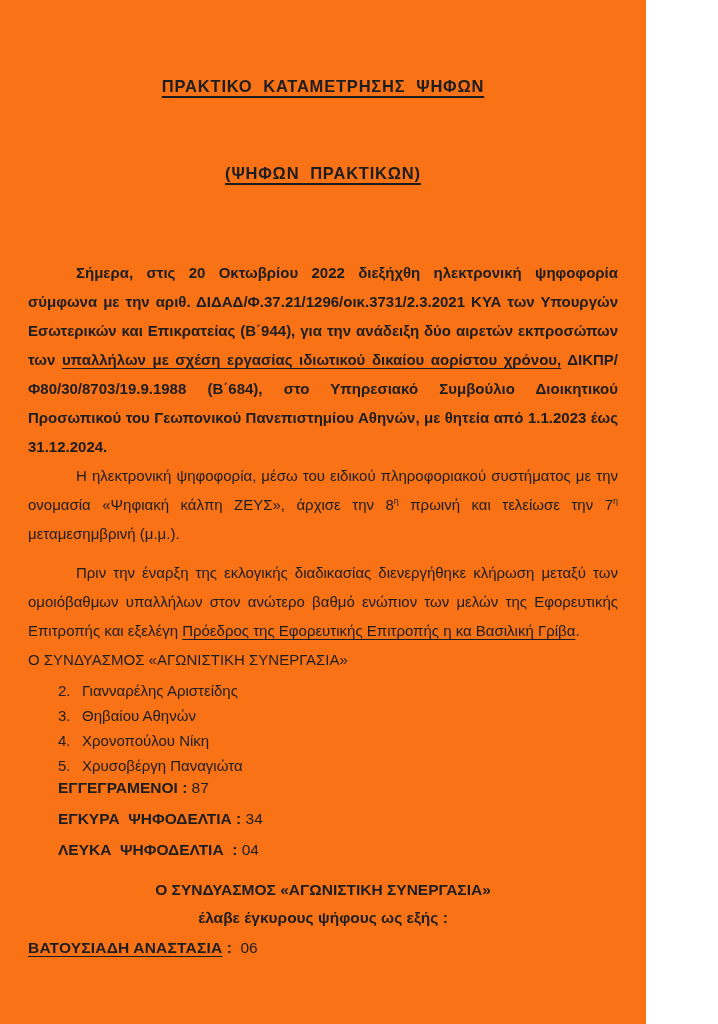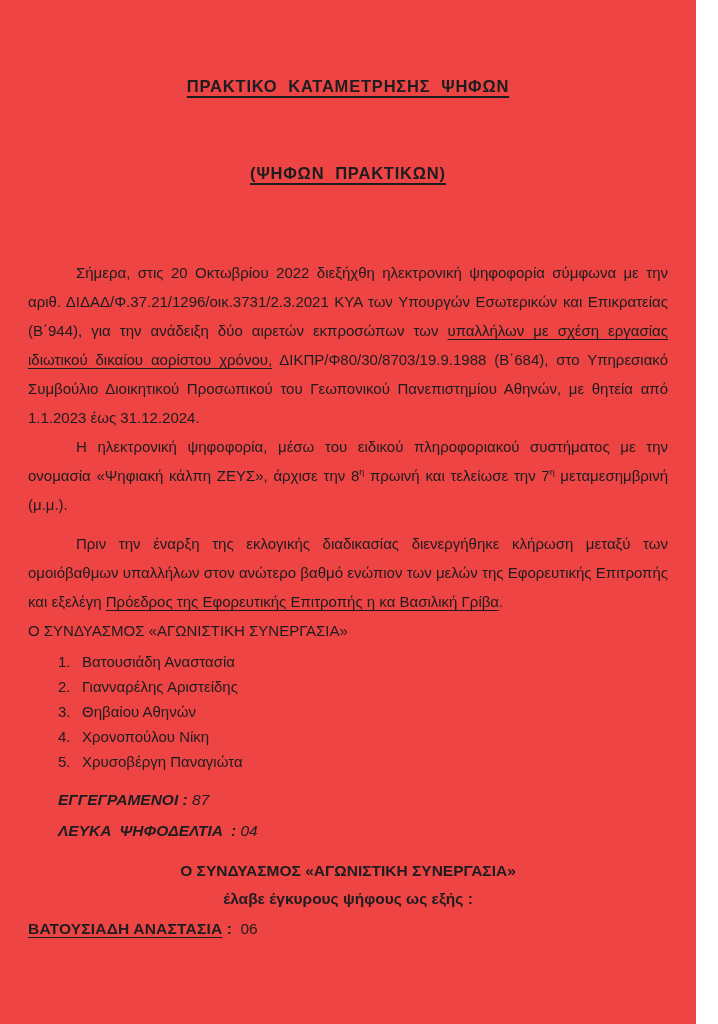--- a/index.html
+++ b/index.html
@@ -9,24 +9,24 @@
   }
   body {
     width: 718px;
     height: 1024px;
     overflow: hidden;
     font-family: "Liberation Sans", "DejaVu Sans", sans-serif;
     color: #1d1d1f;
   }
   .page {
     box-sizing: border-box;
-    width: 696px;
+    width: 646px;
     height: 1024px;
     padding: 14px 28px 10px 28px;
-    background: #ef4444;
+    background: #f97316;
   }
   .title {
     text-align: center;
     font-weight: bold;
     font-size: 16.5px;
     line-height: 29px;
     letter-spacing: 0.8px;
     white-space: pre-wrap;
   }
   .title .tline {
@@ -38,21 +38,21 @@
     font-size: 15px;
     line-height: 29px;
     text-align: justify;
     margin: 0;
   }
   .indent { text-indent: 48px; }
   .u {
     text-decoration: underline;
     text-underline-offset: 3px;
   }
-  .mt12 { margin-top: 12px; }
+  .mt12 { margin-top: 12px; font-weight: bold; }
   .mt10 { margin-top: 10px; }
   .mt18 { margin-top: 18px; }
   sup {
     font-size: 9px;
     line-height: 0;
   }
   .plain {
     font-size: 15px;
     line-height: 29px;
     margin: 0;
@@ -65,22 +65,21 @@
   }
   .candidate-list li {
     font-size: 15px;
     line-height: 25px;
   }
   .candidate-list .num {
     display: inline-block;
     min-width: 24px;
   }
   .stats {
-    margin: 16px 0 0 30px;
-    font-style: italic;
+    margin: 0 0 0 30px;
   }
   .stat-row {
     font-size: 15.5px;
     line-height: 20px;
     margin-bottom: 11px;
   }
   .b { font-weight: bold; }
   .pre { white-space: pre-wrap; }
   .results-heading {
     text-align: center;
@@ -116,30 +115,30 @@
 
   <p class="para indent mt12"><span>Σήμερα, στις 20 Οκτωβρίου 2022 διεξήχθη ηλεκτρονική ψηφοφορία σύμφωνα με την αριθ. ΔΙΔΑΔ/Φ.37.21/1296/οικ.3731/2.3.2021 ΚΥΑ των Υπουργών Εσωτερικών και Επικρατείας (Β΄944), για την ανάδειξη δύο αιρετών εκπροσώπων των </span><span class="u">υπαλλήλων με σχέση εργασίας ιδιωτικού δικαίου αορίστου χρόνου,</span><span> ΔΙΚΠΡ/Φ80/30/8703/19.9.1988 (Β΄684), στο Υπηρεσιακό Συμβούλιο Διοικητικού Προσωπικού του Γεωπονικού Πανεπιστημίου Αθηνών, με θητεία από 1.1.2023 έως 31.12.2024.</span></p>
 
   <p class="para indent"><span>Η ηλεκτρονική ψηφοφορία, μέσω του ειδικού πληροφοριακού συστήματος με την ονομασία «Ψηφιακή κάλπη ΖΕΥΣ», άρχισε την 8</span><sup>η</sup><span> πρωινή και τελείωσε την 7</span><sup>η</sup><span> μεταμεσημβρινή (μ.μ.).</span></p>
 
   <p class="para indent mt10"><span>Πριν την έναρξη της εκλογικής διαδικασίας διενεργήθηκε κλήρωση μεταξύ των ομοιόβαθμων υπαλλήλων στον ανώτερο βαθμό ενώπιον των μελών της Εφορευτικής Επιτροπής και εξελέγη </span><span class="u">Πρόεδρος της Εφορευτικής Επιτροπής η κα Βασιλική Γρίβα</span><span>.</span></p>
 
   <p class="plain">Ο ΣΥΝΔΥΑΣΜΟΣ «ΑΓΩΝΙΣΤΙΚΗ ΣΥΝΕΡΓΑΣΙΑ»</p>
 
   <ol class="candidate-list">
-    <li><span class="num">1.</span><span>Βατουσιάδη Αναστασία</span></li>
     <li><span class="num">2.</span><span>Γιανναρέλης Αριστείδης</span></li>
     <li><span class="num">3.</span><span>Θηβαίου Αθηνών</span></li>
     <li><span class="num">4.</span><span>Χρονοπούλου Νίκη</span></li>
     <li><span class="num">5.</span><span>Χρυσοβέργη Παναγιώτα</span></li>
   </ol>
 
 
   <div class="stats">
     <div class="stat-row"><span class="b pre">ΕΓΓΕΓΡΑΜΕΝΟΙ</span><span class="b pre"> : </span><span class="pre">87</span></div>
+    <div class="stat-row"><span class="b pre">ΕΓΚΥΡΑ  ΨΗΦΟΔΕΛΤΙΑ</span><span class="b pre"> : </span><span class="pre">34</span></div>
     <div class="stat-row"><span class="b pre">ΛΕΥΚΑ  ΨΗΦΟΔΕΛΤΙΑ</span><span class="b pre">  : </span><span class="pre">04</span></div>
   </div>
 
   <div class="results-heading">
     <div>Ο ΣΥΝΔΥΑΣΜΟΣ «ΑΓΩΝΙΣΤΙΚΗ ΣΥΝΕΡΓΑΣΙΑ»</div>
     <div>έλαβε έγκυρους ψήφους ως εξής :</div>
   </div>
 
   <div class="results">
     <div class="result-row"><span class="name pre">ΒΑΤΟΥΣΙΑΔΗ ΑΝΑΣΤΑΣΙΑ</span><span class="b pre"> :  </span><span class="pre">06</span></div>

